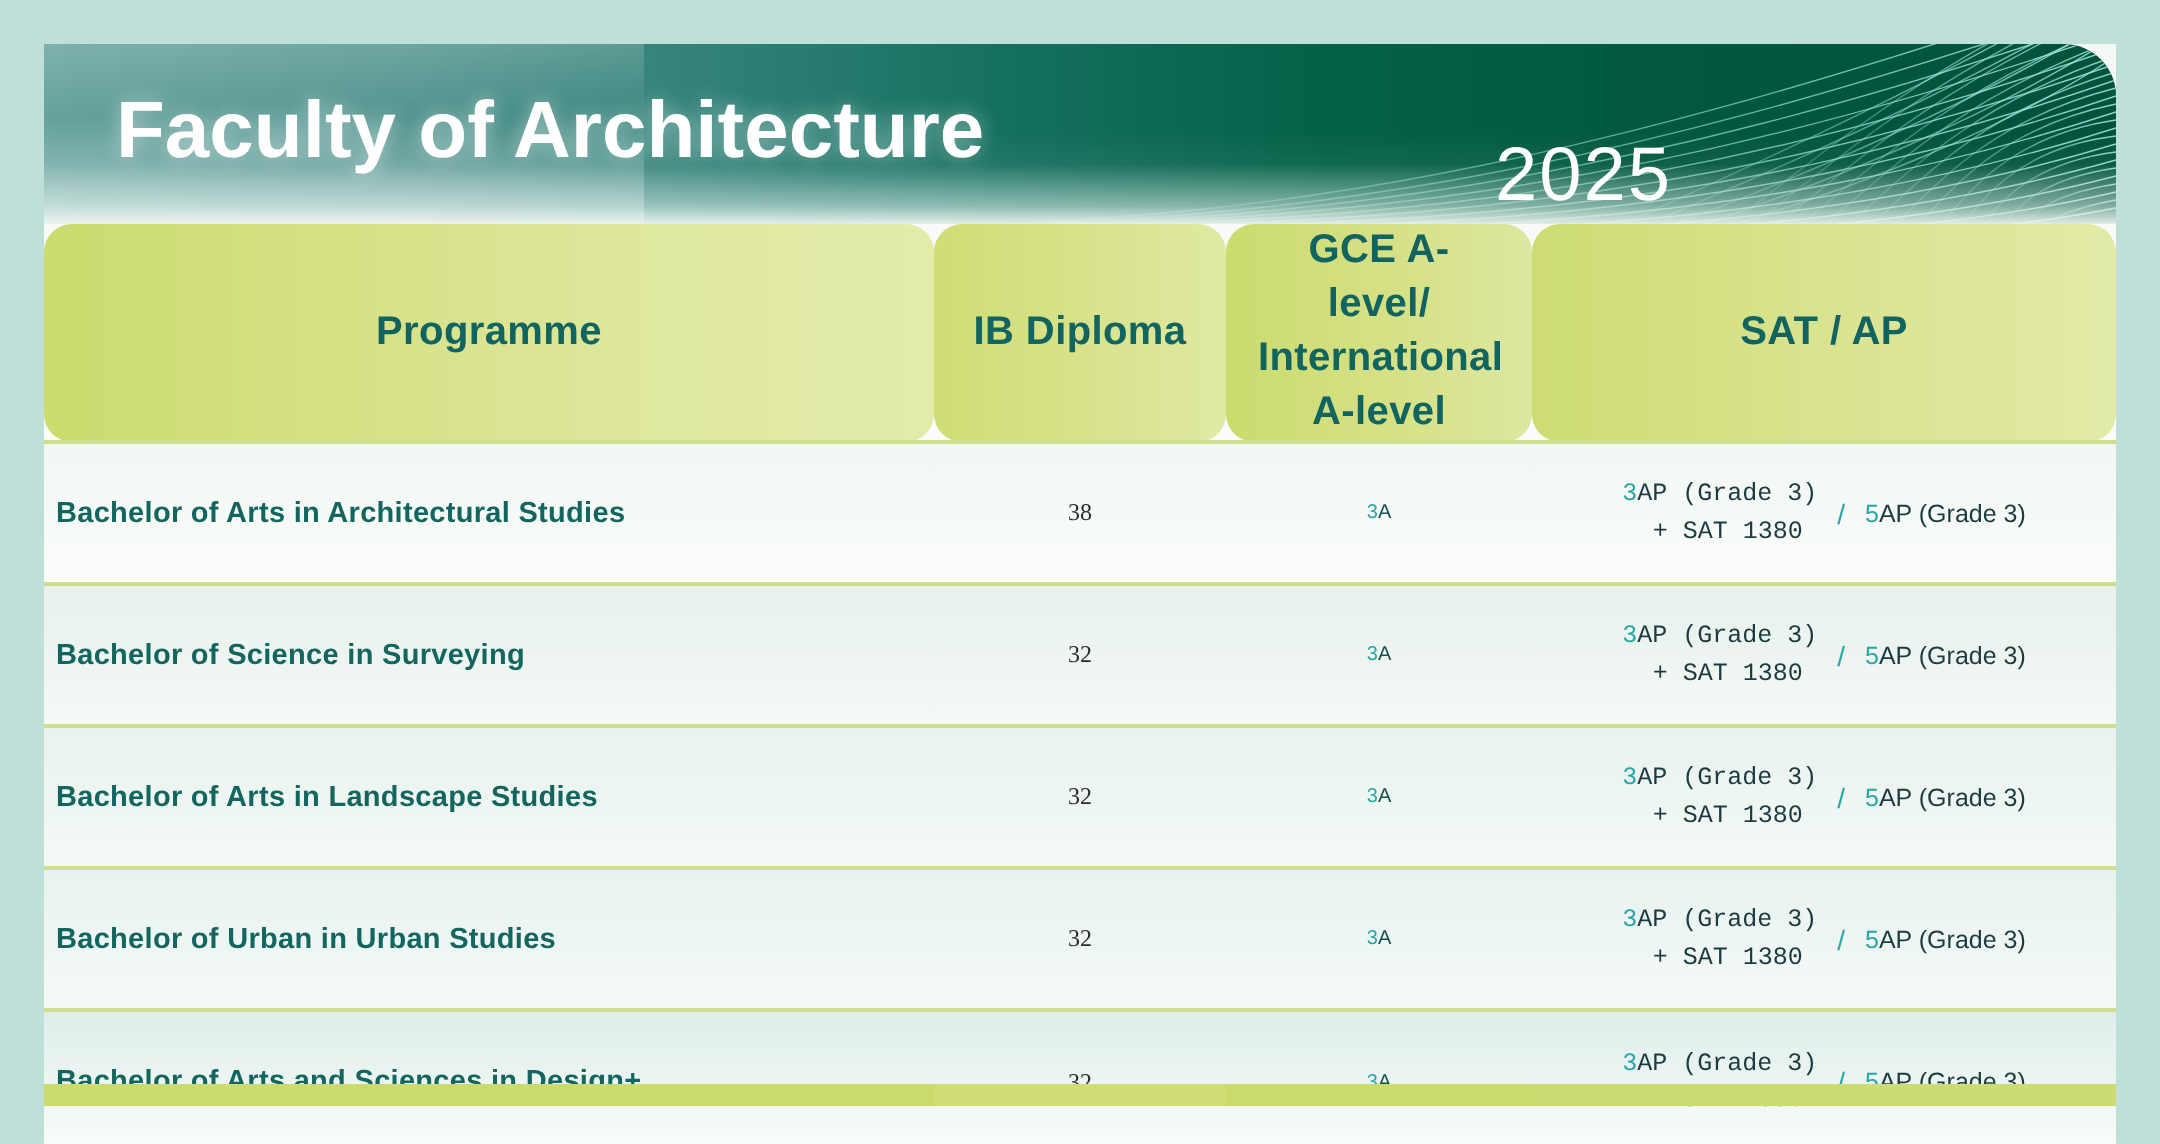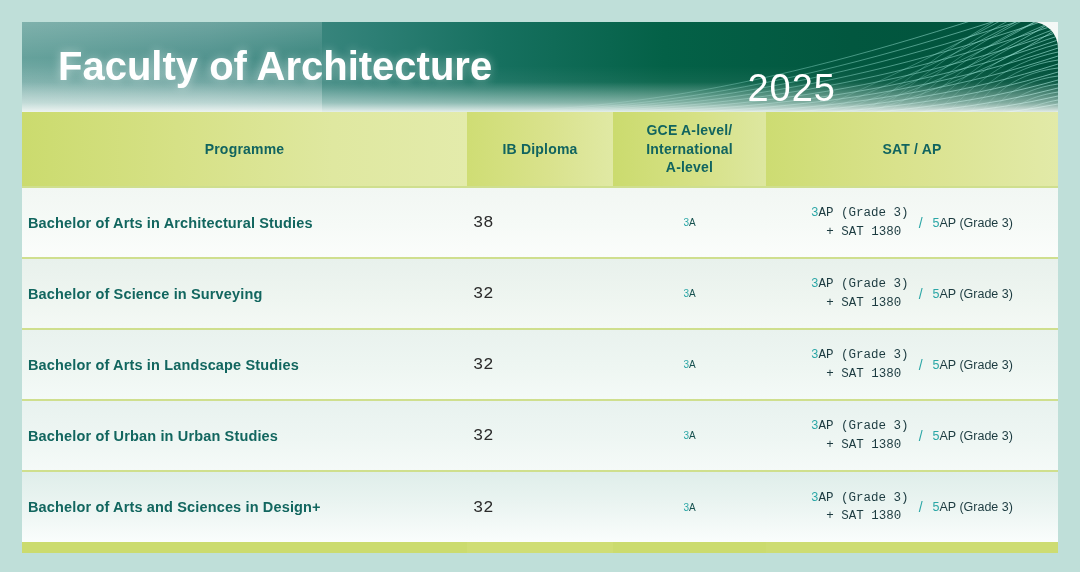--- a/index.html
+++ b/index.html
@@ -109,27 +109,28 @@
   }
   table.grid col.c-prog { width: 445px; }
   table.grid col.c-ib   { width: 146px; }
   table.grid col.c-gce  { width: 153px; }
   table.grid col.c-sat  { width: 292px; }
 
   thead th {
     height: 74px;
     padding: 0 16px;
     color: #11645f;
-    font-size: 14px;
+    font-size: 20px;
     font-weight: bold;
     line-height: 1.35;
     text-align: center;
     vertical-align: middle;
     font-family: "Liberation Sans Narrow", "Liberation Sans", sans-serif;
     letter-spacing: 0.2px;
+    border-radius: 14px;
   }
   th.h-prog { background: linear-gradient(90deg, #cbdb6e 0%, #d6e186 35%, #dfe8a0 70%, #e3ebab 100%); }
   th.h-ib   { background: linear-gradient(90deg, #cfdd74 0%, #d9e28c 55%, #e0e9a4 100%); }
   th.h-gce  { background: linear-gradient(90deg, #cbdb6e 0%, #d6e186 55%, #dde7a0 100%); }
   th.h-sat  { background: linear-gradient(90deg, #cddc72 0%, #d9e28c 45%, #e2eaa8 100%); }
 
   tbody tr { height: 71px; }
   tbody tr td {
     vertical-align: middle;
     border-top: 2px solid #cfdf8e;
@@ -143,24 +144,24 @@
 
   td.prog {
     color: #12665f;
     font-size: 14.5px;
     font-weight: bold;
     font-family: "Liberation Sans Narrow", "Liberation Sans", sans-serif;
     letter-spacing: 0.15px;
     white-space: nowrap;
   }
   td.num {
-    text-align: left;
+    text-align: center;
     color: #2b2b2b;
-    font-size: 17px;
-    font-family: Liberation Mono, monospace;
+    font-size: 12px;
+    font-family: Liberation Serif, serif;
   }
   td.gce {
     text-align: center;
     color: #16514f;
     font-size: 10px;
     font-family: "Liberation Sans Narrow", "Liberation Sans", sans-serif;
   }
   .accent { color: #2aa6a6; }
 
   td.sat { text-align: center; }

